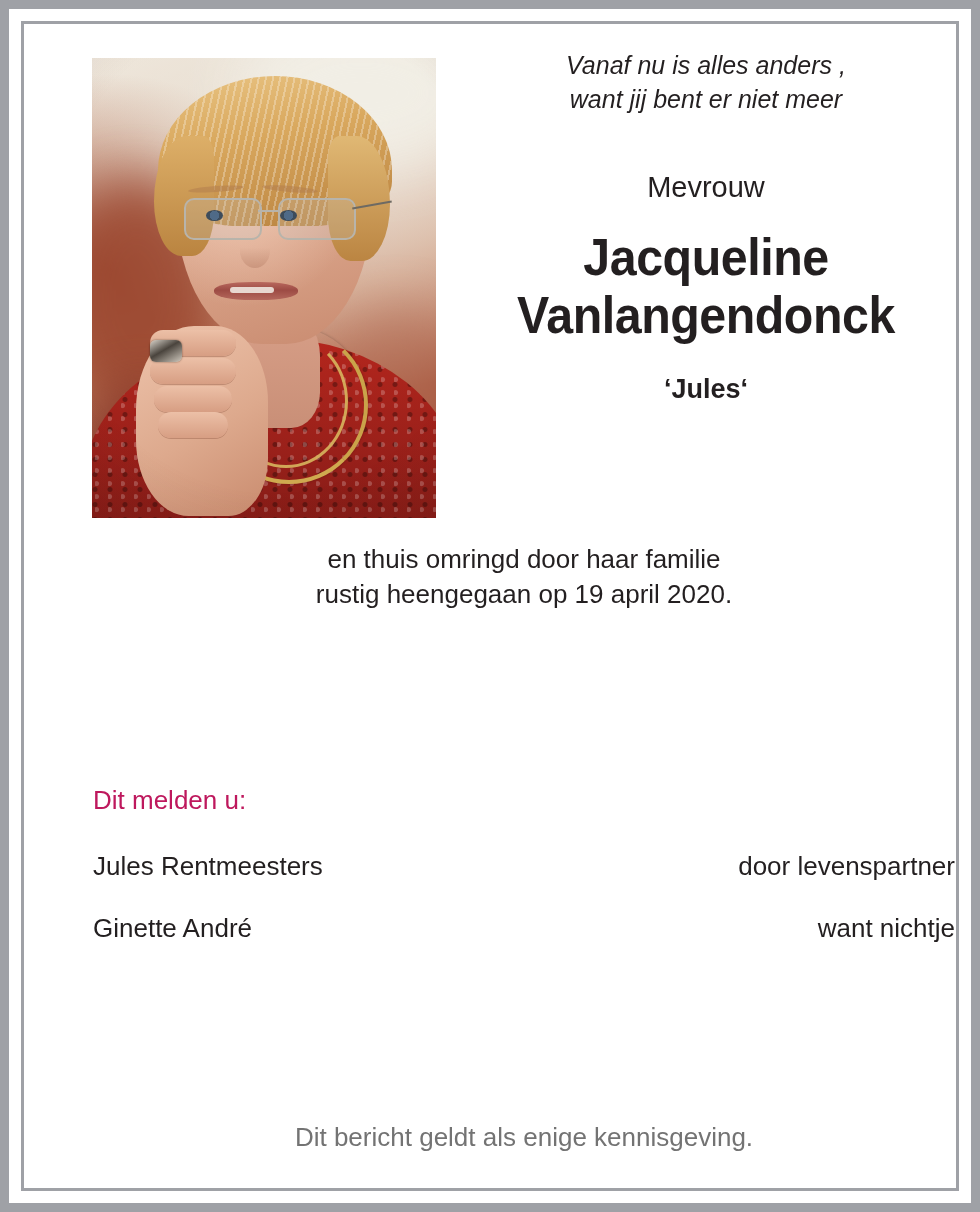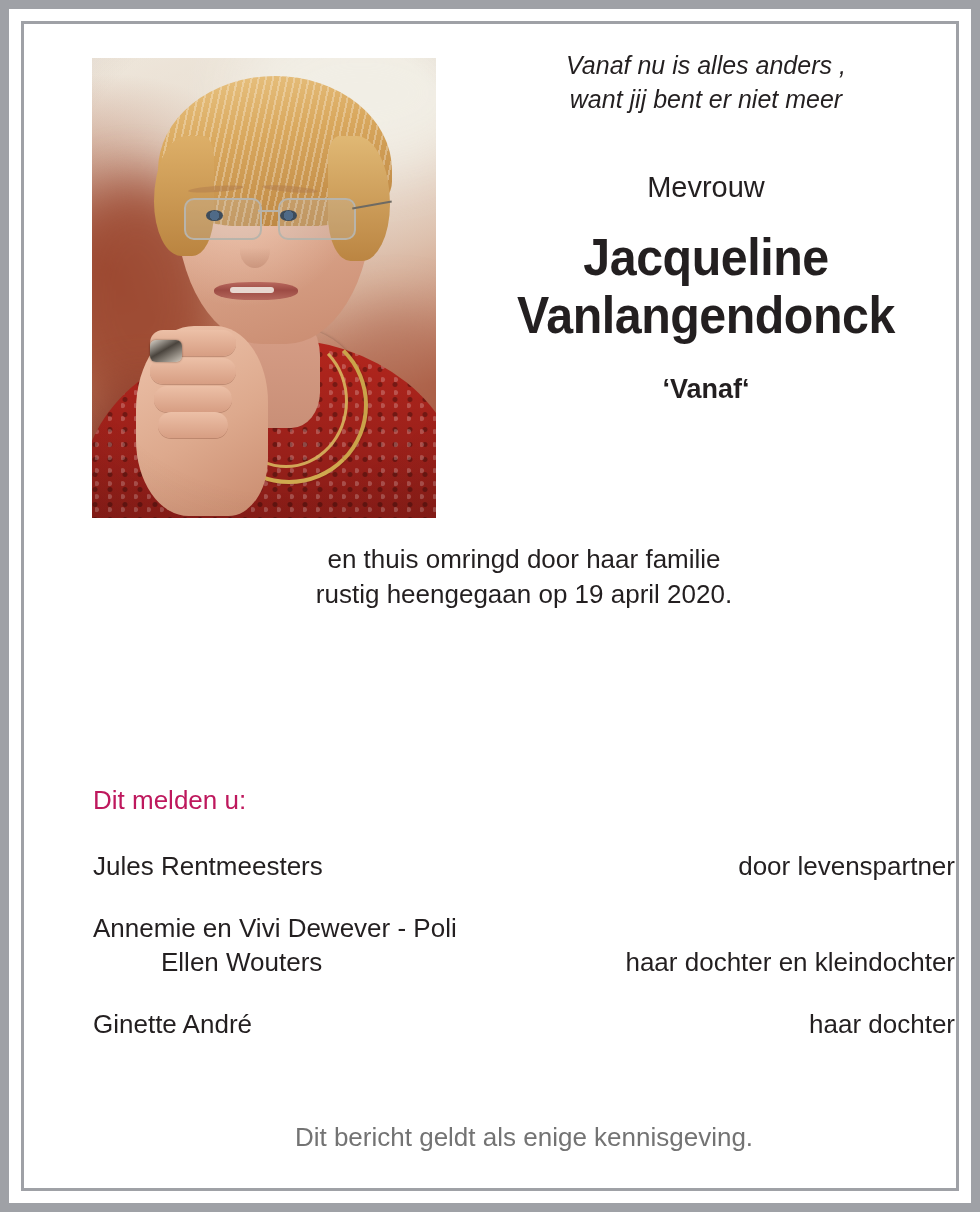--- a/index.html
+++ b/index.html
@@ -417,53 +417,46 @@
     <div class="header-col">
       <div class="epitaph">
         <div>Vanaf nu is alles anders ,</div>
         <div>want jij bent er niet meer</div>
       </div>
       <div class="salutation">Mevrouw</div>
       <div class="deceased-name">
         <div>Jacqueline</div>
         <div>Vanlangendonck</div>
       </div>
-      <div class="nickname">‘Vanaf‘</div>
+      <div class="nickname">‘Jules‘</div>
     </div>
 
     <div class="body-block" id="birth-death-block">
       <div>en thuis omringd door haar familie</div>
       <div>rustig heengegaan op 19 april 2020.</div>
     </div>
 
 
     <div class="announce-intro">Dit melden u:</div>
 
     <div class="mourners">
 
       <div class="mourner-row">
         <div class="mourner-names">
           <div class="line1">Jules Rentmeesters</div>
         </div>
         <div class="mourner-relation">door levenspartner</div>
       </div>
 
-      <div class="mourner-row">
-        <div class="mourner-names">
-          <div class="line1">Annemie en Vivi Dewever - Poli</div>
-          <div class="line2">Ellen Wouters</div>
-        </div>
-        <div class="mourner-relation">haar dochter en kleindochter</div>
-      </div>
 
       <div class="mourner-row">
         <div class="mourner-names">
           <div class="line1">Ginette André</div>
         </div>
-        <div class="mourner-relation">haar dochter</div>
+        <div class="mourner-relation">want nichtje</div>
       </div>
 
     </div>
 
     <div class="closing">Dit bericht geldt als enige kennisgeving.</div>
 
   </div>
 </div>
 
 </body></html>

